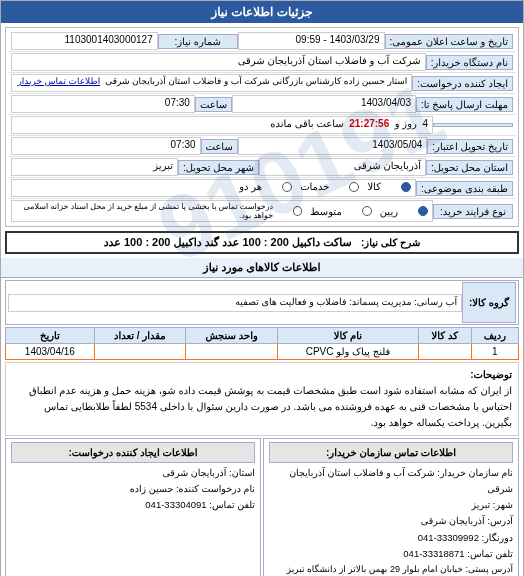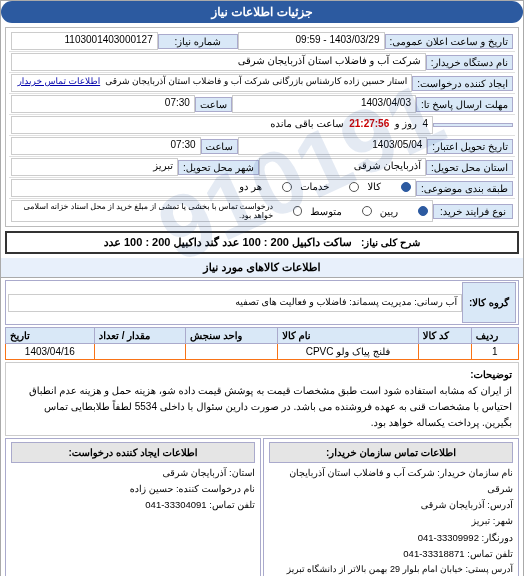--- a/index.html
+++ b/index.html
@@ -15,21 +15,20 @@
       background: #fff;
       border: 1px solid #aaa;
     }
     .header-bar {
       background: #2c5aa0;
       color: #fff;
       text-align: center;
       padding: 4px 6px;
       font-size: 12px;
       font-weight: bold;
-      border-radius: 11px;
     }
     .section {
       border: 1px solid #bbb;
       margin: 4px;
       padding: 3px;
     }
     .row {
       display: flex;
       align-items: center;
       border-bottom: 1px solid #e0e0e0;
@@ -111,21 +110,21 @@
     }
     table.data-table {
       width: 100%;
       border-collapse: collapse;
       font-size: 10px;
     }
     table.data-table th {
       background: #d9e8f7;
       border: 1px solid #aac;
       padding: 2px 4px;
-      text-align: left;
+      text-align: center;
     }
     table.data-table td {
       border: 1px solid #f97316;
       padding: 2px 4px;
       text-align: center;
     }
     .note-box {
       border: 1px solid #ccc;
       padding: 4px 6px;
       font-size: 10px;
@@ -318,22 +317,22 @@
     <span style="font-weight:bold">توضیحات:</span>
     <br>
     <span>از ایران که مشابه استفاده شود است طبق مشخصات قیمت به پوشش قیمت داده شو، هزینه حمل و هزینه عدم انطباق احتیاس با مشخصات قنی به عهده فروشنده می باشد. در صورت دارین سئوال با داخلی 5534 لطفاً طلابطایی تماس بگیرین. پرداخت یکساله خواهد بود.</span>
   </div>
 
   <div class="contact-section">
 
     <div class="contact-block">
       <div class="contact-title">اطلاعات تماس سازمان خریدار:</div>
       <div>نام سازمان خریدار: شرکت آب و فاضلاب استان آذربایجان شرقی</div>
+      <div>شهر: تبریز</div>
       <div>آدرس: آذربایجان شرقی</div>
-      <div>شهر: تبریز</div>
       <div>دورنگار: 33309992-041</div>
       <div>تلفن تماس: 33318871-041</div>
       <div style="font-size:9px">آدرس پستی: خیابان امام بلوار 29 بهمن بالاتر از دانشگاه تبریز</div>
       <div>کد پستی: 5166617365</div>
     </div>
 
     <div class="contact-block">
       <div class="contact-title">اطلاعات ایجاد کننده درخواست:</div>
       <div>استان: آذربایجان شرقی</div>
       <div>نام درخواست کننده: حسین زاده</div>

